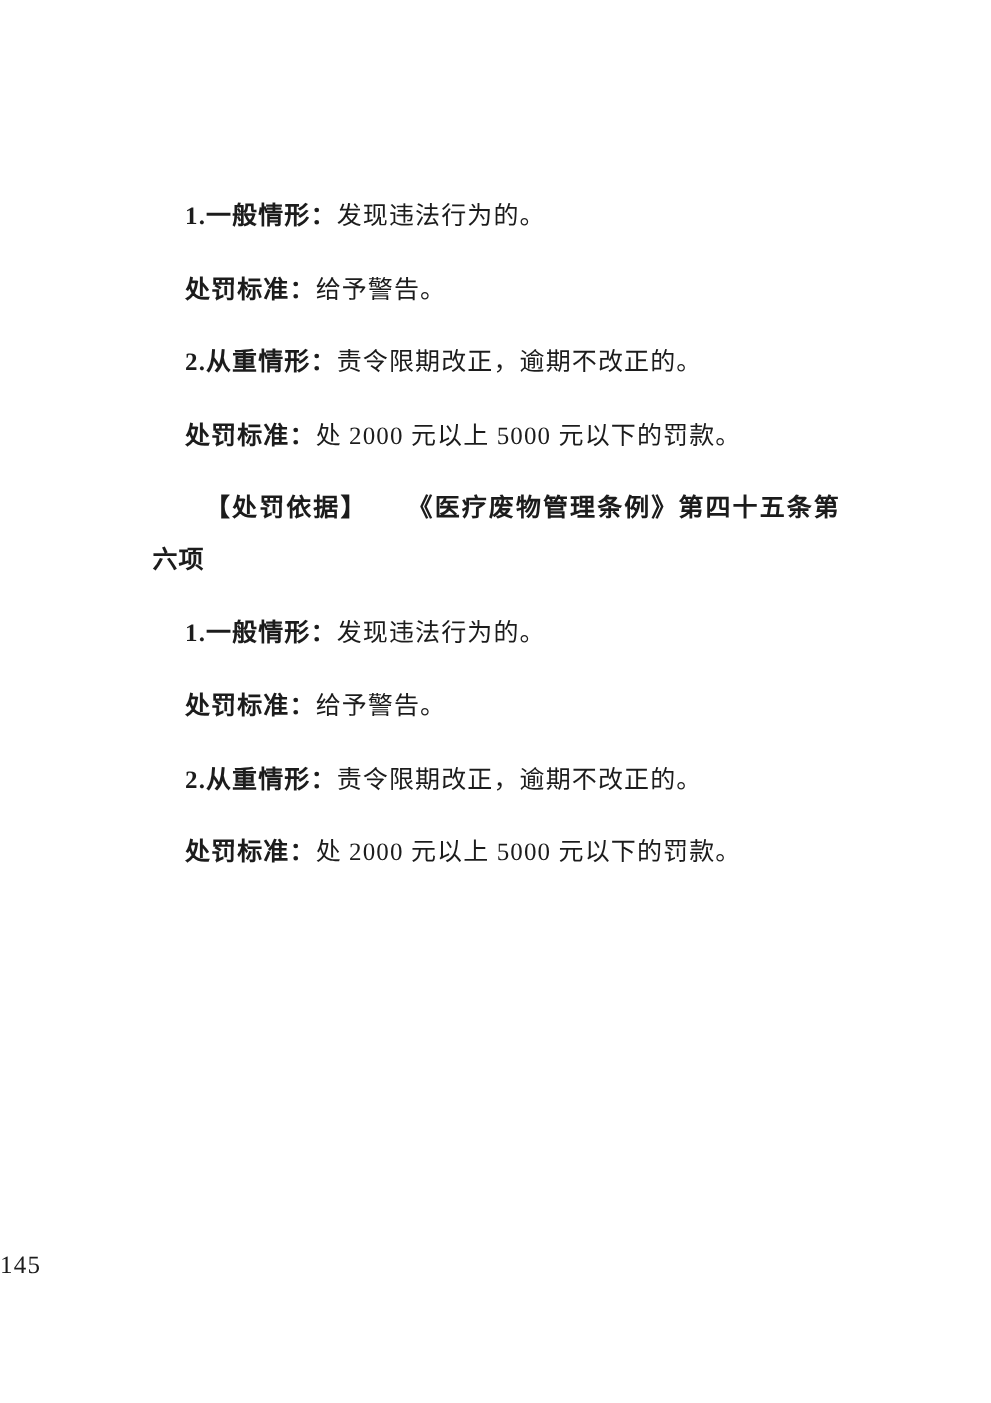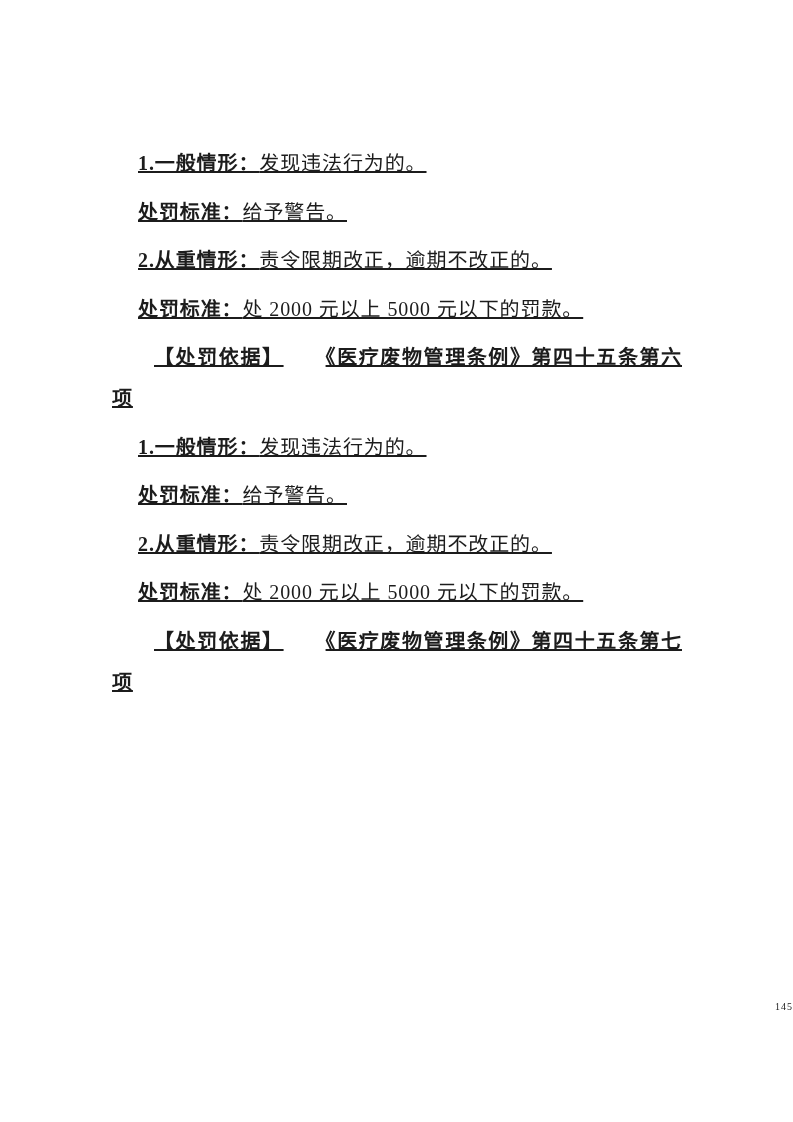--- a/index.html
+++ b/index.html
@@ -20,23 +20,22 @@
     position: absolute;
     left: 104px;
     top: 135px;
     width: 586px;
     font-size: 20px;
     line-height: 40.6px;
     letter-spacing: 0.9px;
     text-align: justify;
   }
   .content p {
-    margin: 8px;
+    margin: 18px;
     padding: 0;
-    text-decoration: underline;
   }
   
   .indent2 {
     text-indent: 42px;
   }
   
   .item {
     text-indent: 26px;
   }
   .label {
@@ -46,22 +45,22 @@
     font-weight: bold;
   }
   .basis .ref {
     margin-left: 42px;
   }
   .footer {
     position: absolute;
     top: 1001px;
     left: 0;
     width: 100%;
-    text-align: right;
-    font-size: 10px;
+    text-align: left;
+    font-size: 20px;
     letter-spacing: 1px;
     color: #1c1c1c;
   }
 </style>
 </head>
 <body>
 
 <div class="page">
   <div class="content">
 
@@ -80,18 +79,17 @@
 
     <p class="item"><span class="label">1.一般情形：</span><span>发现违法行为的。</span></p>
 
     <p class="item"><span class="label">处罚标准：</span><span>给予警告。</span></p>
 
     <p class="item"><span class="label">2.从重情形：</span><span>责令限期改正，逾期不改正的。</span></p>
 
     <p class="item"><span class="label">处罚标准：</span><span>处 2000 元以上 5000 元以下的罚款。</span></p>
 
 
-    <p class="basis indent2"><span>【处罚依据】</span><span class="ref">《医疗废物管理条例》第四十五条第七项</span></p>
 
   </div>
 
   <div class="footer">145</div>
 </div>
 
 </body></html>

